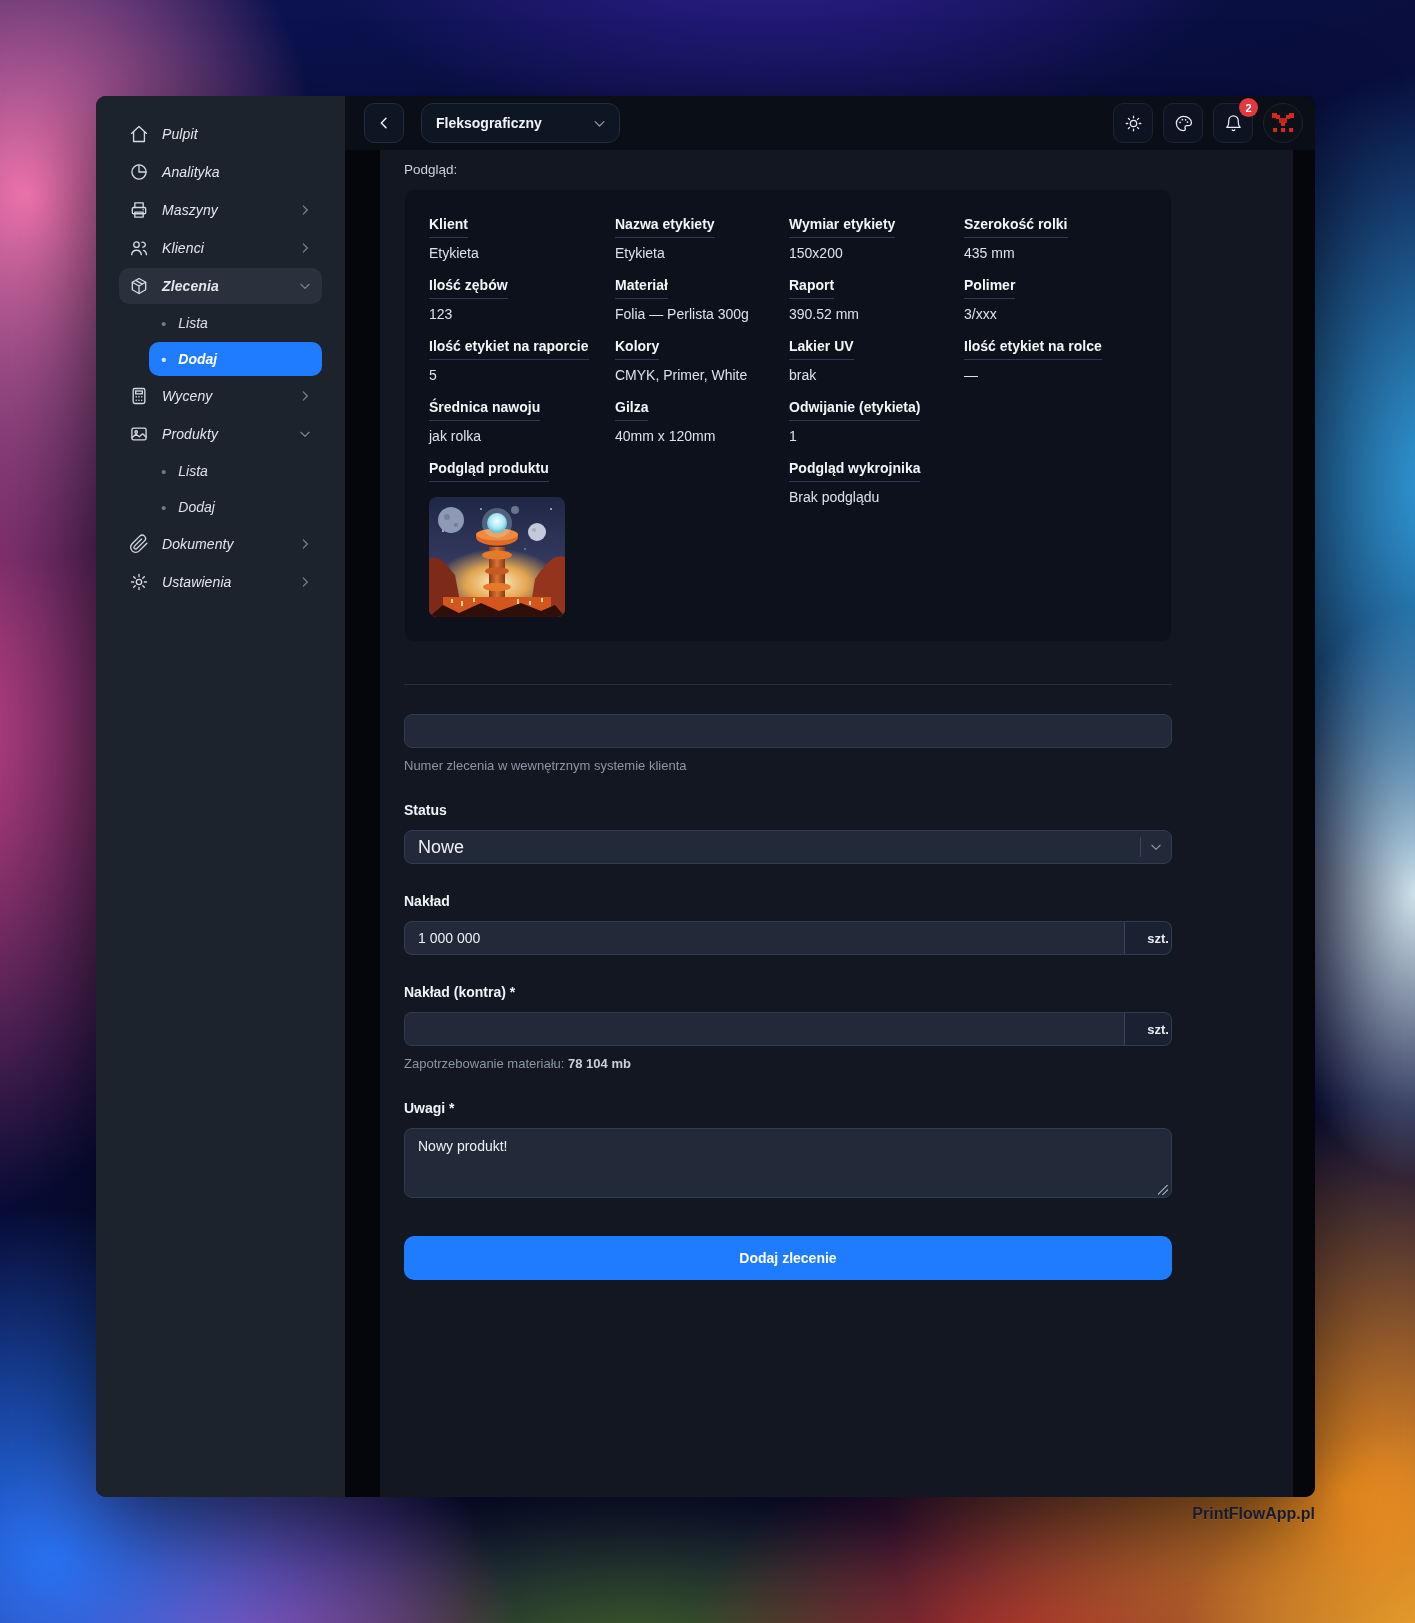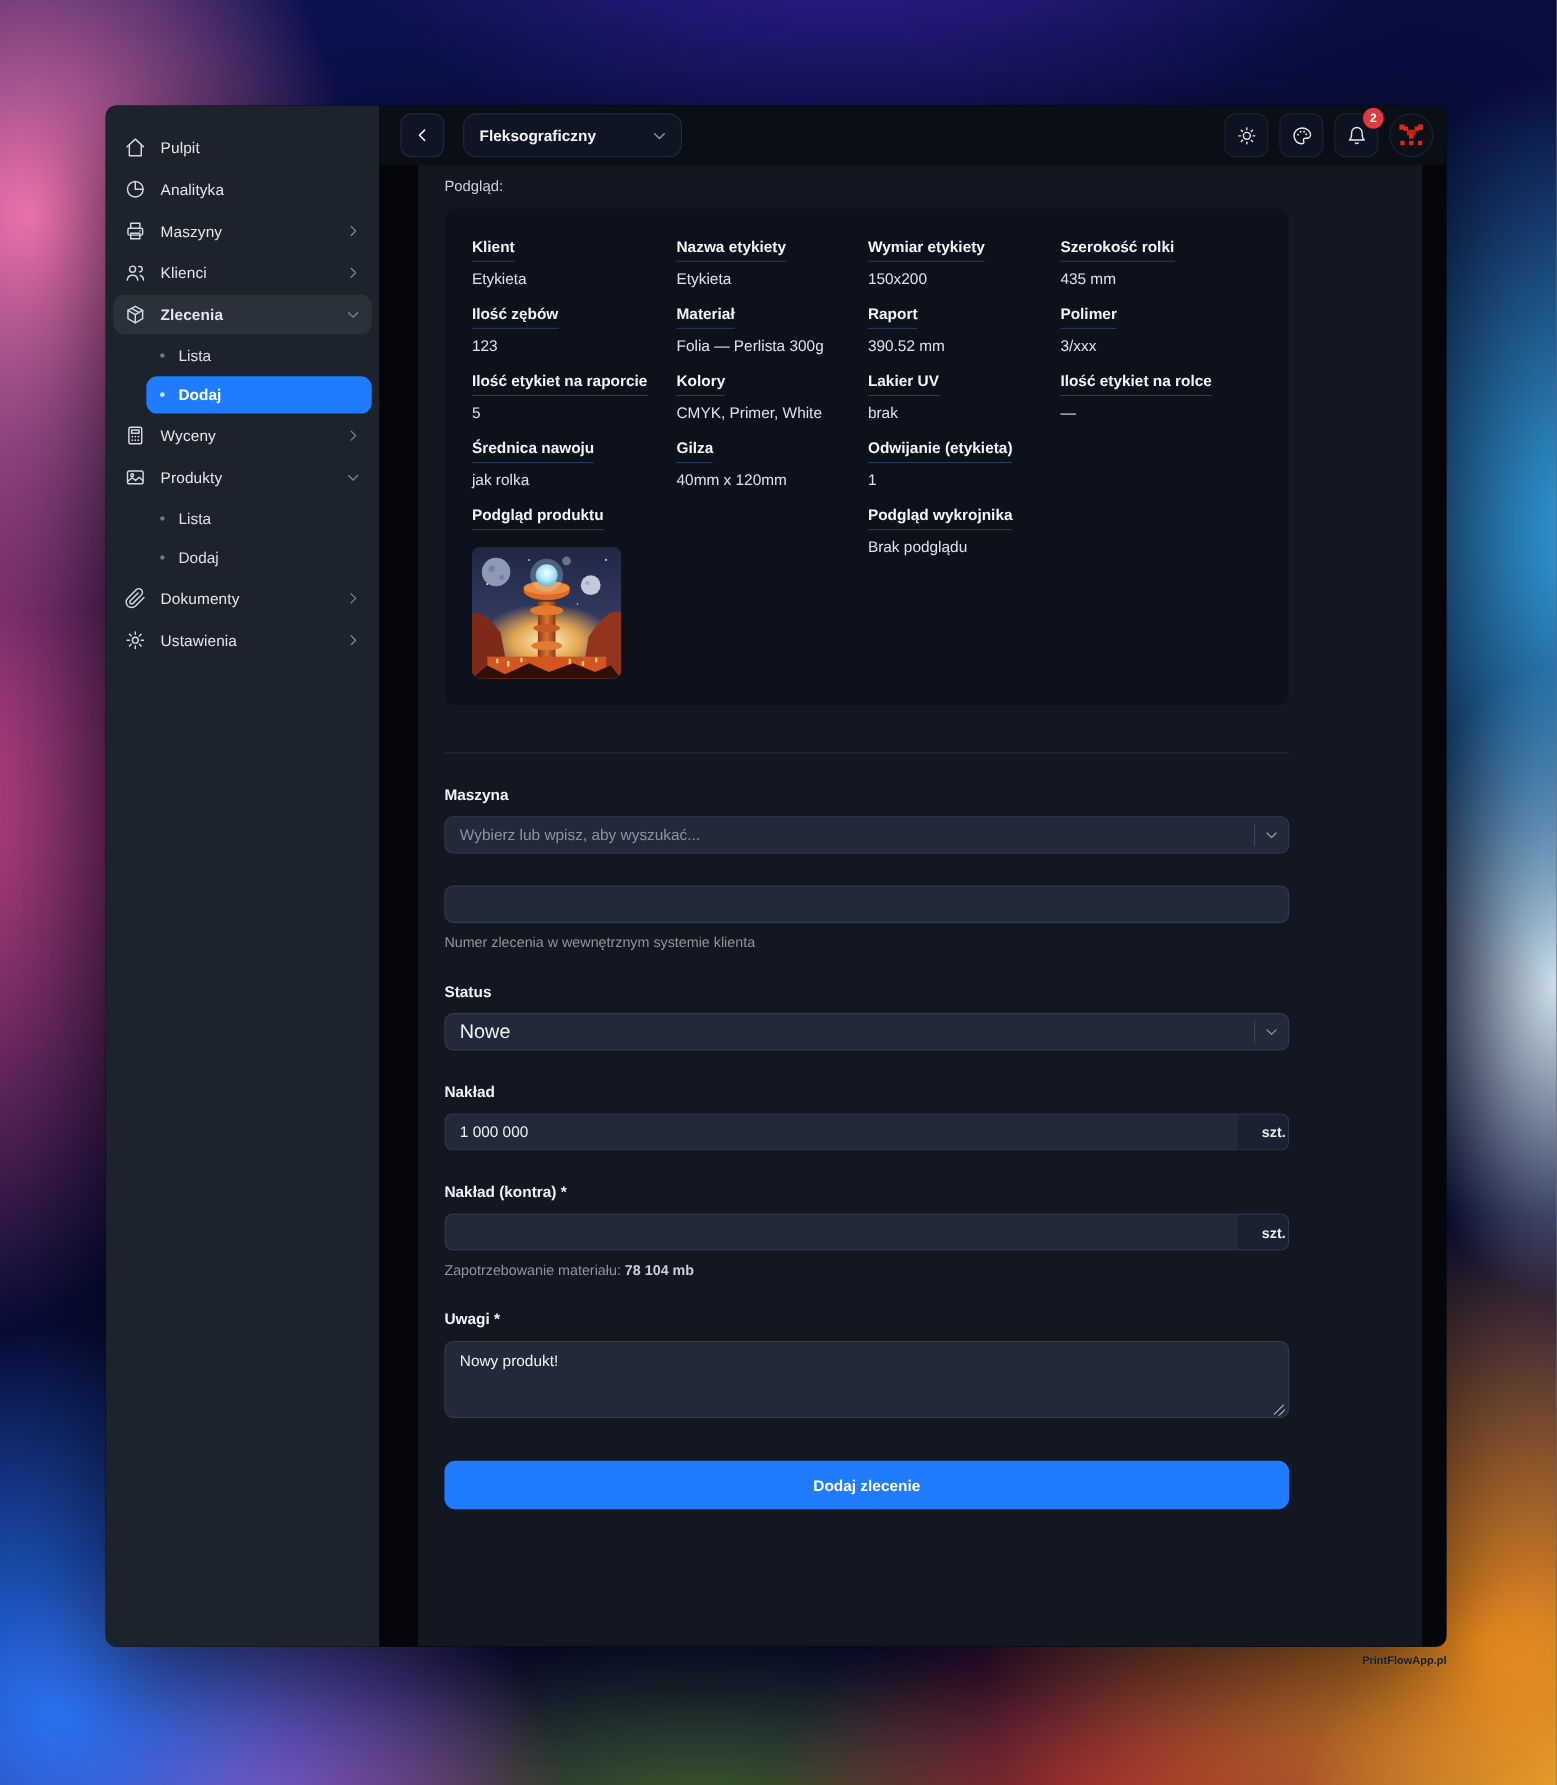--- a/index.html
+++ b/index.html
@@ -24,21 +24,21 @@
 
   
   .window{
     position:absolute; left:96px; top:96px; width:1219px; height:1401px;
     border-radius:10px; overflow:hidden; display:flex;
     box-shadow:0 30px 90px rgba(0,0,0,.55);
     background:#04060b;
   }
 
   
-  .sidebar{ width:249px; flex:0 0 249px; background:#1d232d; padding:20px 7px; display:flex; flex-direction:column; gap:2px; }
+  .sidebar{ width:249px; flex:0 0 249px; background:#1d232d; padding:20px 23px; display:flex; flex-direction:column; gap:2px;font-style:italic; }
   .nav-item{ height:36px; display:flex; align-items:center; gap:13px; padding:0 10px; border-radius:10px;
     color:#e2e6ed; font-size:14px; cursor:pointer; }
   .nav-item.section-active{ background:#2a303c; font-weight:700; }
   .nav-ico{ width:20px; height:20px; color:#d4dae3; display:flex; }
   .nav-ico svg{ width:20px; height:20px; }
   .nav-label{ flex:1; letter-spacing:.1px; }
   .nav-chev{ width:14px; height:14px; color:#7d8693; display:flex; }
   .nav-chev svg{ width:14px; height:14px; }
   .sub-item{ height:34px; margin-left:30px; display:flex; align-items:center; gap:12px; padding:0 12px;
     border-radius:10px; color:#dbe0e8; font-size:14px; cursor:pointer; }
@@ -104,21 +104,21 @@
     border-top-right-radius:8px; border-bottom-right-radius:8px; display:flex; align-items:center; justify-content:center;
     font-size:13px; font-weight:700; color:#e8ecf2;padding-left:20px; }
   .ta-wrap{ position:relative; width:768px; }
   textarea.ta{ width:768px; height:70px; background:#222a39; border:1px solid #303c50; border-radius:8px;
     padding:9px 13px; font-size:14px; color:#eef1f6; font-family:"Liberation Sans",sans-serif; resize:none; outline:none; }
   .ta-grip{ position:absolute; right:4px; bottom:7px; width:10px; height:10px;
     background:linear-gradient(135deg, transparent 0 43%, #8a93a3 43% 51%, transparent 51% 68%, #8a93a3 68% 76%, transparent 76%); }
   .submit{ margin-top:34px; width:768px; height:44px; border:none; border-radius:10px; background:#1f7cff;
     color:#fff; font-size:14px; font-weight:700; font-family:"Liberation Sans",sans-serif; cursor:pointer; }
 
-  .watermark{ position:absolute; top:1505px; right:100px; font-size:10px; font-weight:700;
+  .watermark{ position:absolute; top:1505px; right:100px; font-size:16px; font-weight:700;
     color:#161c2e; text-shadow:0 1px 0 rgba(255,255,255,.10); }
 
   .hidden-defs{ position:absolute; width:0; height:0; overflow:hidden; }
 </style>
 </head>
 <body>
 
 <svg class="hidden-defs" xmlns="http://www.w3.org/2000/svg">
   <defs>
     <g id="i-home" fill="none" stroke="currentColor" stroke-width="1.6" stroke-linecap="round" stroke-linejoin="round">
@@ -519,34 +519,20 @@
           </div>
           <div class="pf pv-cell-die">
             <span class="pf-label">Podgląd wykrojnika</span>
             <span class="pf-value">Brak podglądu</span>
           </div>
         </div>
 
         <div class="divider"></div>
 
         
-        <div class="group">
-          <span class="f-label">Maszyna</span>
-          <div class="control">
-            <span class="ph">Wybierz lub wpisz, aby wyszukać...</span>
-            <span class="sel-end">
-                <span class="sel-sep"></span>
-                <span class="sel-chev">
-                  <svg viewBox="0 0 24 24">
-                    <use href="#i-chev-d"></use>
-                  </svg>
-                </span>
-              </span>
-          </div>
-        </div>
 
         
         <div class="group">
           <input class="text" type="text" value="" style="">
           <div class="helper">Numer zlecenia w wewnętrznym systemie klienta</div>
         </div>
 
         
         <div class="group">
           <span class="f-label">Status</span>

